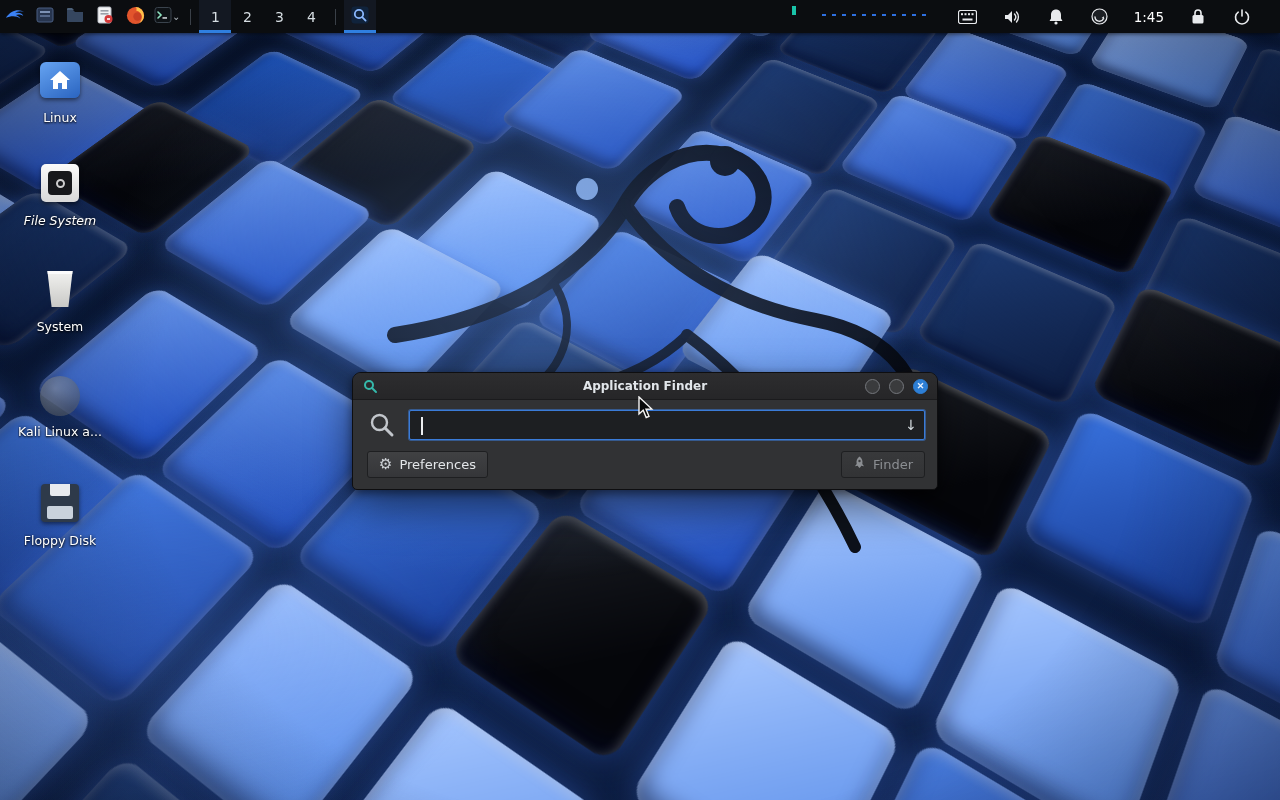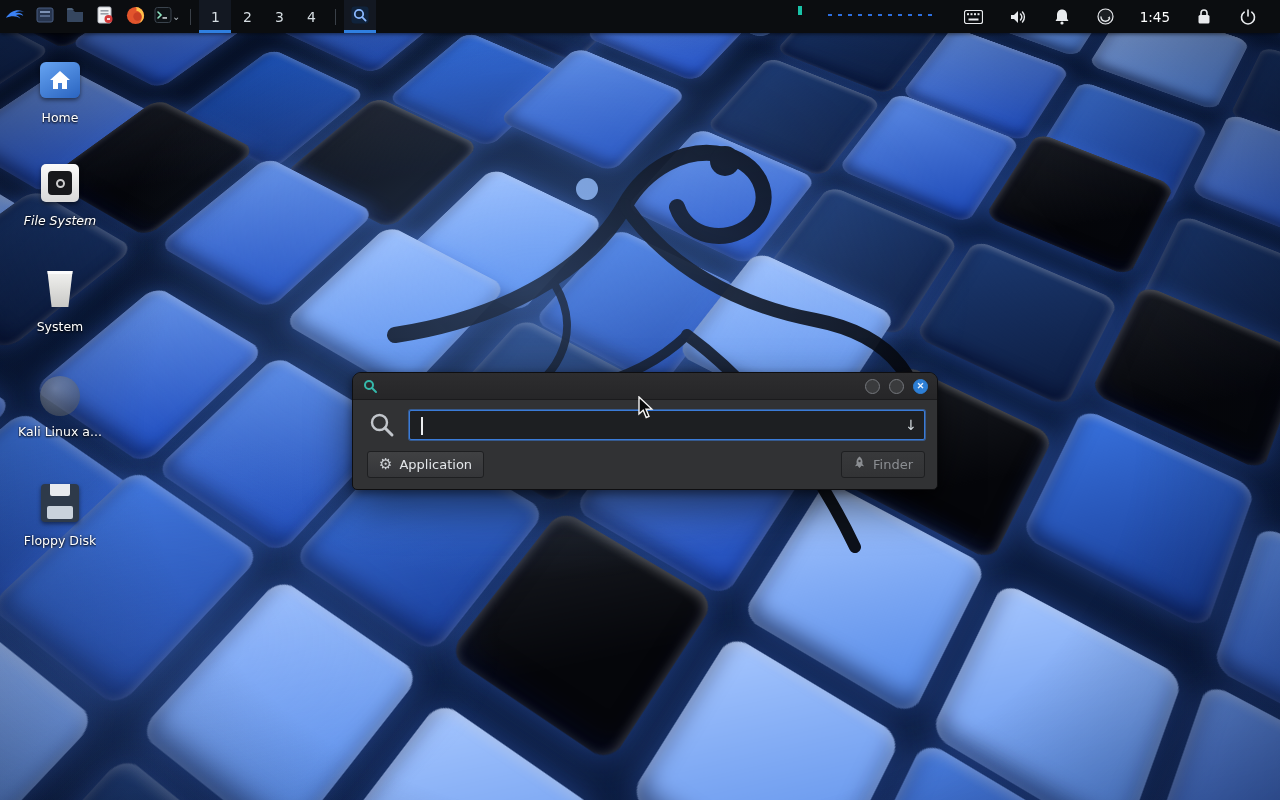--- a/index.html
+++ b/index.html
@@ -33,21 +33,21 @@
   .p-btn { width:30px; height:33px; border:none; background:transparent; display:flex;
            align-items:center; justify-content:center; cursor:pointer; }
   .p-sep { width:1px; height:16px; background:#3a4048; margin:0 8px; }
   .ws-btn { width:32px; height:33px; border:none; background:transparent; color:#d6dde2;
             font-size:14px; font-family:"DejaVu Sans",sans-serif; cursor:pointer; }
   .ws-btn.active, .task-btn.active { background:rgba(120,160,255,.08);
             box-shadow:inset 0 -3px 0 #2f7fe0; }
   .task-btn { width:32px; height:33px; border:none; background:transparent; display:flex;
               align-items:center; justify-content:center; cursor:pointer; }
   .chev { color:#aeb6bd; font-size:10px; margin-left:-4px; margin-right:2px; }
-  .panel-right { gap:24px; padding-right:22px; }
+  .panel-right { gap:24px; padding-right:28px; }
   .tray-icon { width:20px; height:20px; display:flex; align-items:center; justify-content:center;
                color:#e8eaed; cursor:pointer; }
   .clock { color:#ffffff; font-size:13.5px; cursor:pointer; }
   .sys-graph { position:relative; width:138px; height:24px; margin-right:6px; cursor:pointer; }
   .graph-mark { position:absolute; left:2px; top:1px; width:4px; height:9px; background:#19c2a8; }
   .graph-line { position:absolute; left:32px; top:9px; width:104px; height:2px;
     background:repeating-linear-gradient(90deg,#2e6fe0 0 4px, transparent 4px 10px); }
 
   
   .dicon { position:absolute; width:110px; display:flex; flex-direction:column;
@@ -339,21 +339,21 @@
 </div>
 
 <div class="dicon" style="left:5px; top:57px;">
   <span class="glyph">
     <span class="home-sq">
       <svg width="24" height="22" viewBox="0 0 24 22">
         <path d="M12 2 L22 11 H19 V20 H14 V14 H10 V20 H5 V11 H2 Z" fill="#fff"></path>
       </svg>
     </span>
   </span>
-  <span class="dlabel">Home</span>
+  <span class="dlabel">Linux</span>
 </div>
 
 <div class="dicon" style="left:5px; top:160px;font-style:italic;">
   <span class="glyph">
     <span class="fs-sq">
         <span class="fs-inner">
           <span class="fs-dot"></span>
         </span>
       </span>
   </span>
@@ -385,20 +385,21 @@
 </div>
 
 <div class="finder-window">
   <div class="titlebar">
     <span class="win-icon">
       <svg width="15" height="15" viewBox="0 0 15 15">
         <circle cx="6" cy="6" r="4" fill="none" stroke="#35b9ab" stroke-width="2"></circle>
         <line x1="9" y1="9" x2="13" y2="13" stroke="#35b9ab" stroke-width="2" stroke-linecap="round"></line>
       </svg>
     </span>
+    <span class="title">Application Finder</span>
     <span class="win-btns">
       <button class="wbtn"></button>
       <button class="wbtn"></button>
       <button class="wbtn close">✕</button>
     </span>
   </div>
 
   <div class="win-body">
     <div class="search-row">
       <span class="big-search">
@@ -410,21 +411,21 @@
       <div class="entry">
         <input type="text" value="" style="">
         <span class="caret"></span>
         <span class="entry-arrow">↓</span>
       </div>
     </div>
 
     <div class="btn-row">
       <button class="fbtn">
         <span class="gear">⚙</span>
-        <span>Application</span>
+        <span>Preferences</span>
       </button>
       <button class="fbtn launch" disabled="">
         <span>
           <svg width="13" height="14" viewBox="0 0 13 14">
             <path d="M6.5 0.5 c2.5 1.5 3.5 4.5 2.8 7.5 l1.8 2.3 -2.8-0.6 c-0.5 0.9-1.1 1.6-1.8 2.3 -0.7-0.7-1.3-1.4-1.8-2.3 l-2.8 0.6 1.8-2.3 c-0.7-3 0.3-6 2.8-7.5z" fill="#8b8e92"></path>
             <circle cx="6.5" cy="5" r="1.2" fill="#3a3b3d"></circle>
           </svg>
         </span>
         <span>Finder</span>
       </button>

